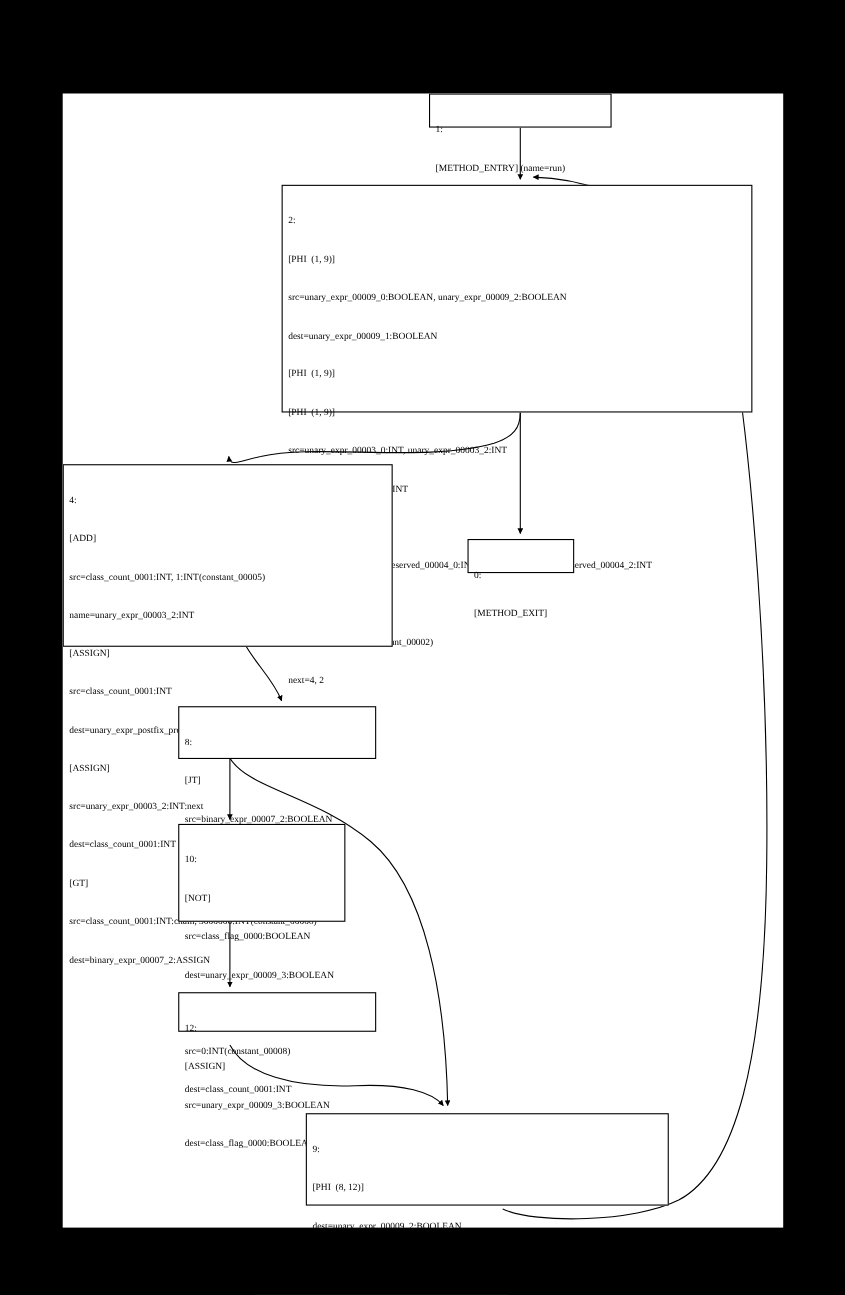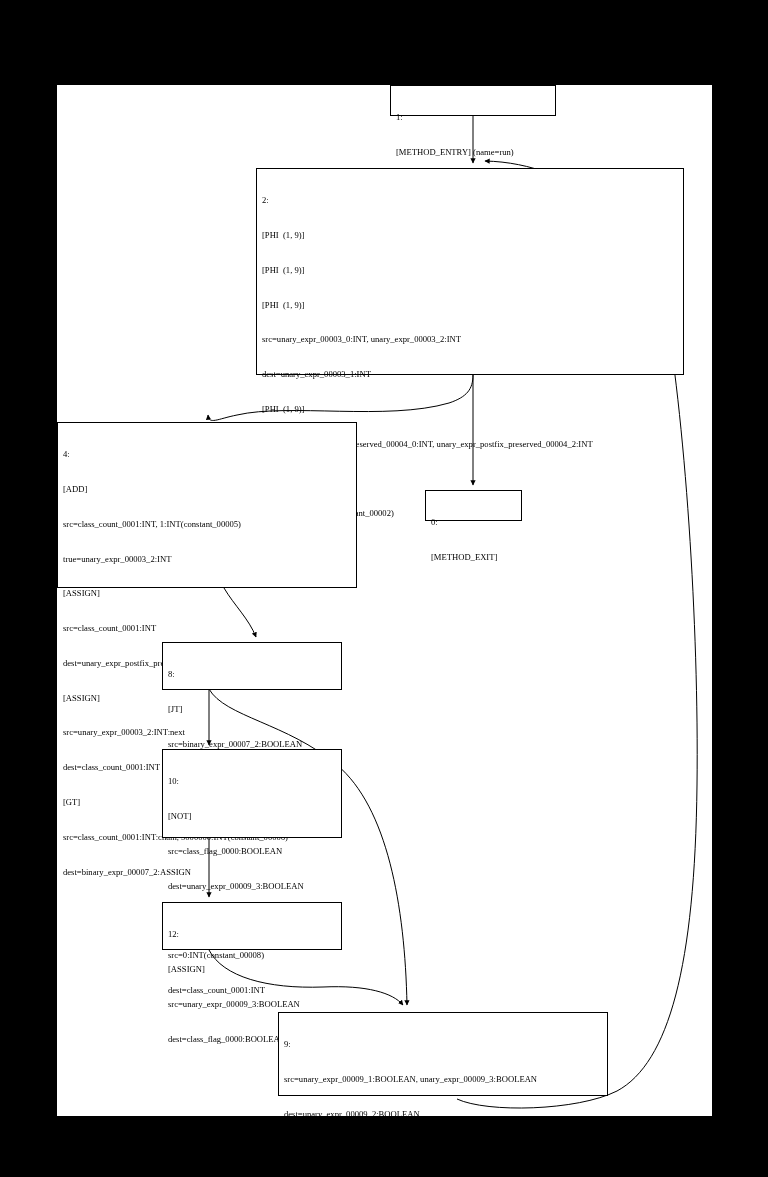--- a/index.html
+++ b/index.html
@@ -100,78 +100,80 @@
     <div class="graph-title" style="left: 313px; top: -22px;">Test</div>
 
     <div class="node" style="left: 333px; top: 0px; width: 166px; height: 31px;">
       <span class="nline">1:</span>
       <span class="nline">[METHOD_ENTRY] (name=run)</span>
     </div>
 
     <div class="node" style="left: 199px; top: 83px; width: 428px; height: 207px;">
       <span class="nline">2:</span>
       <span class="nline">[PHI  (1, 9)]</span>
+      <span class="nline">src=unary_expr_00009_0:BOOLEAN, unary_expr_00009_2:BOOLEAN</span>
+      <span class="nline">dest=unary_expr_00009_1:BOOLEAN</span>
       <span class="nline">[PHI  (1, 9)]</span>
       <span class="nline">[PHI  (1, 9)]</span>
       <span class="nline">src=unary_expr_00003_0:INT, unary_expr_00003_2:INT</span>
       <span class="nline">dest=unary_expr_00003_1:INT</span>
       <span class="nline">[PHI  (1, 9)]</span>
       <span class="nline">src=unary_expr_postfix_preserved_00004_0:INT, unary_expr_postfix_preserved_00004_2:INT</span>
       <span class="nline">[JT]</span>
       <span class="nline">src=true:BOOLEAN(constant_00002)</span>
       <span class="nline">next=4, 2</span>
     </div>
 
     <div class="node" style="left: 368px; top: 405px; width: 97px; height: 31px;">
       <span class="nline">0:</span>
       <span class="nline">[METHOD_EXIT]</span>
     </div>
 
     <div class="node" style="left: 0px; top: 337px; width: 300px; height: 166px;">
       <span class="nline">4:</span>
       <span class="nline">[ADD]</span>
       <span class="nline">src=class_count_0001:INT, 1:INT(constant_00005)</span>
-      <span class="nline">true=unary_expr_00003_2:INT</span>
+      <span class="nline">name=unary_expr_00003_2:INT</span>
       <span class="nline">[ASSIGN]</span>
       <span class="nline">src=class_count_0001:INT</span>
       <span class="nline">dest=unary_expr_postfix_preserved_00004_2:INT</span>
       <span class="nline">[ASSIGN]</span>
       <span class="nline">src=unary_expr_00003_2:INT:next</span>
       <span class="nline">dest=class_count_0001:INT</span>
       <span class="nline">[GT]</span>
       <span class="nline">src=class_count_0001:INT:chain, 5000000:INT(constant_00006)</span>
       <span class="nline">dest=binary_expr_00007_2:ASSIGN</span>
     </div>
 
     <div class="node" style="left: 105px; top: 557px; width: 180px; height: 48px;">
       <span class="nline">8:</span>
       <span class="nline">[JT]</span>
       <span class="nline">src=binary_expr_00007_2:BOOLEAN</span>
       <span class="nline">next=10, 9</span>
     </div>
 
-    <div class="node" style="left: 105px; top: 664px; width: 180px; height: 89px;">
+    <div class="node" style="left: 105px; top: 664px; width: 152px; height: 89px;">
       <span class="nline">10:</span>
       <span class="nline">[NOT]</span>
       <span class="nline">src=class_flag_0000:BOOLEAN</span>
       <span class="nline">dest=unary_expr_00009_3:BOOLEAN</span>
       <span class="nline">[ASSIGN]</span>
       <span class="nline">src=0:INT(constant_00008)</span>
       <span class="nline">dest=class_count_0001:INT</span>
     </div>
 
-    <div class="node" style="left: 105px; top: 817px; width: 180px; height: 48px;">
+    <div class="node" style="left: 105px; top: 817px; width: 180px; height: 36px;">
       <span class="nline">12:</span>
       <span class="nline">[ASSIGN]</span>
       <span class="nline">src=unary_expr_00009_3:BOOLEAN</span>
       <span class="nline">dest=class_flag_0000:BOOLEAN</span>
     </div>
 
     <div class="node" style="left: 221px; top: 927px; width: 330px; height: 84px;">
       <span class="nline">9:</span>
-      <span class="nline">src=unary_expr_00009_1:BOOLEAN, unary_expr_00009_3:BOOLEAN</span>
+      <span class="nline">[PHI  (8, 12)]</span>
       <span class="nline">dest=unary_expr_00009_2:BOOLEAN</span>
       
       
     </div>
 
   </div>
 </div>
 
 </body></html>

